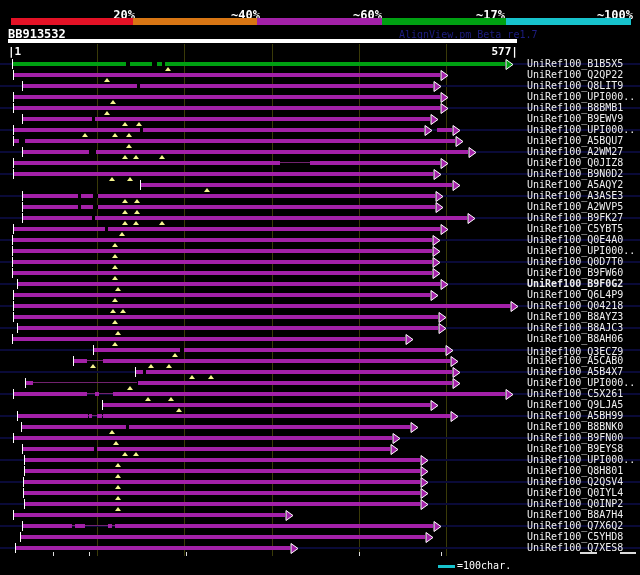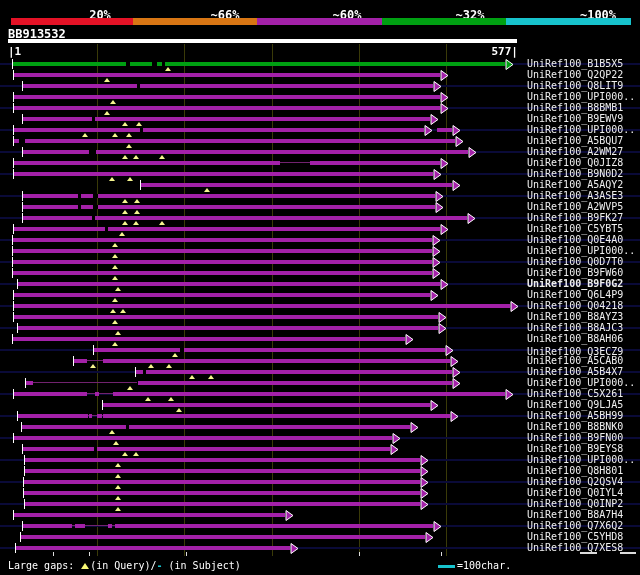--- a/index.html
+++ b/index.html
@@ -1,19 +1,19 @@
 <!DOCTYPE html>
 <html><head>
 <meta charset="utf-8">
 <style>
   html,body{margin:0;padding:0;background:#000;}
   #screen{position:relative;width:640px;height:575px;background:#000;overflow:hidden;
           font-family:"DejaVu Sans Mono",monospace;color:#fff;}
   .scale-label{position:absolute;top:8px;height:14px;font-size:12px;font-weight:bold;
-               text-align:center;color:#fff;letter-spacing:0;}
+               text-align:right;color:#fff;letter-spacing:0;}
   .scale-seg{position:absolute;top:18px;height:7px;}
   #query-id{position:absolute;left:8px;top:27px;font-size:12px;font-weight:bold;color:#fff;}
   #watermark{position:absolute;left:399px;top:29px;font-size:10px;color:#1e1e82;}
   #query-ruler-bar{position:absolute;left:8px;top:39px;width:509px;height:4px;background:#fff;}
   #ruler-left{position:absolute;left:8px;top:45px;font-size:11px;font-weight:bold;color:#fff;}
   #ruler-right{position:absolute;left:478px;top:45px;width:40px;text-align:right;
                font-size:11px;font-weight:bold;color:#fff;}
   .gridline{position:absolute;top:44px;height:512px;width:1px;background:#3a3a08;}
   .navy-line{position:absolute;left:0;width:640px;height:2px;background:#0a0a38;}
   .bar{position:absolute;height:4px;}
@@ -34,34 +34,35 @@
   #scale-line{position:absolute;left:438px;top:565px;width:17px;height:3px;background:#17c3cd;}
   #scale-text{position:absolute;left:457px;top:560px;font-size:10px;color:#fff;}
 </style>
 </head>
 <body>
 
 <div id="screen">
 
   <div id="scale-labels">
       <div class="scale-label" style="left: 65px; width: 70px;">20%</div>
-      <div class="scale-label" style="left: 190px; width: 70px;">~66%</div>
+      <div class="scale-label" style="left: 190px; width: 70px;">~40%</div>
       <div class="scale-label" style="left: 312px; width: 70px;">~60%</div>
-      <div class="scale-label" style="left: 435px; width: 70px;">~32%</div>
+      <div class="scale-label" style="left: 435px; width: 70px;">~17%</div>
       <div class="scale-label" style="left: 563px; width: 70px;">~100%</div>
     </div>
   <div id="scale-bar">
       <div class="scale-seg" style="left: 11px; width: 122px; background: rgb(228, 18, 38);"></div>
       <div class="scale-seg" style="left: 133px; width: 124px; background: rgb(216, 118, 20);"></div>
       <div class="scale-seg" style="left: 257px; width: 125px; background: rgb(163, 33, 168);"></div>
       <div class="scale-seg" style="left: 382px; width: 124px; background: rgb(0, 160, 18);"></div>
       <div class="scale-seg" style="left: 506px; width: 125px; background: rgb(23, 195, 205);"></div>
     </div>
 
   <div id="query-id">BB913532</div>
+  <div id="watermark">AlignView.pm Beta re1.7</div>
 
   <div id="query-ruler-bar"></div>
   <div id="ruler-left">|1</div>
   <div id="ruler-right">577|</div>
 
   <div id="plot">
       <div class="gridline" style="left: 97px;"></div>
       <div class="gridline" style="left: 184px;"></div>
       <div class="gridline" style="left: 272px;"></div>
       <div class="gridline" style="left: 359px;"></div>
@@ -454,23 +455,16 @@
       <div class="hit-label" style="top: 543px;">UniRef100_Q7XES8</div>
       <div class="btick" style="left: 53px;"></div>
       <div class="btick" style="left: 89px;"></div>
       <div class="btick" style="left: 186px;"></div>
       <div class="btick" style="left: 359px;"></div>
       <div class="btick" style="left: 441px;"></div>
       <div class="bdash" style="left: 580px; width: 17px;"></div>
       <div class="bdash" style="left: 620px; width: 16px;"></div>
     </div>
 
-  <div id="legend">
-    <span>Large gaps: </span>
-    <span id="legend-tri"></span>
-    <span>(in Query)/</span>
-    <span id="legend-dash">-</span>
-    <span> (in Subject)</span>
-  </div>
   <div id="scale-line"></div>
   <div id="scale-text">=100char.</div>
 
 </div>
 
 </body></html>

